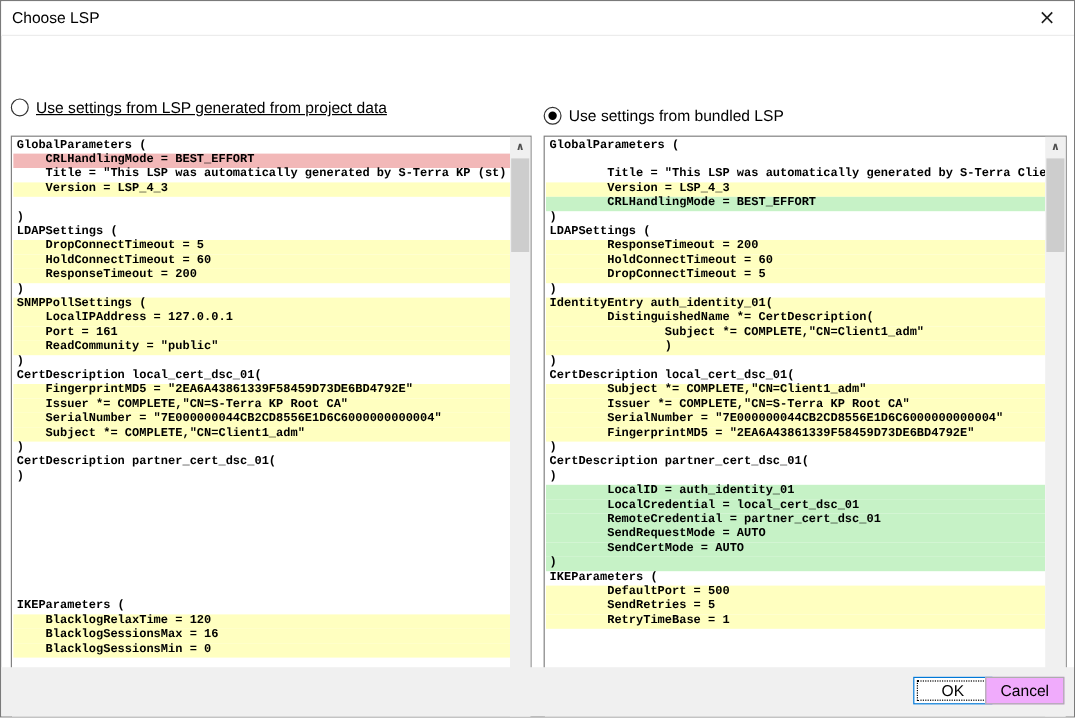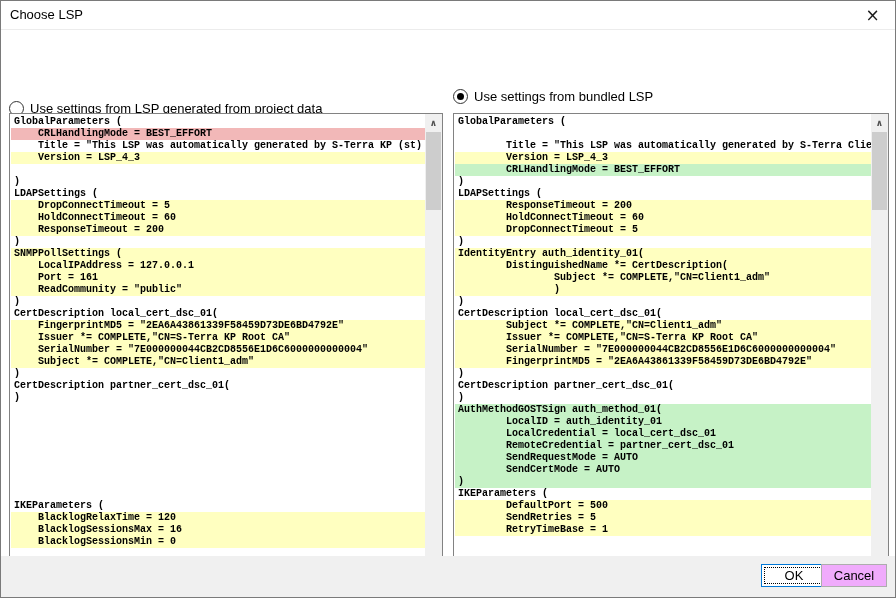--- a/index.html
+++ b/index.html
@@ -15,21 +15,21 @@
   .title-text{
     position:absolute;left:9px;top:6px;font-size:13px;color:#000;
   }
   .close-btn{
     position:absolute;right:0;top:0;width:45px;height:28px;display:flex;
     align-items:center;justify-content:center;font-size:17px;color:#1a1a1a;
     cursor:default;font-family:"DejaVu Sans",sans-serif;
   }
   .intro{position:absolute;left:8px;top:37px;font-size:13px;color:#000;line-height:15px;}
   .radio-row{position:absolute;display:flex;align-items:center;font-size:13px;color:#000;}
-  .radio-row.left{left:8px;top:100px;}
+  .radio-row.left{left:8px;top:81px;text-decoration:underline;}
   .radio-row.right{left:452px;top:88px;}
   .radio{
     width:13px;height:13px;border:1px solid #333333;border-radius:50%;
     background:#ffffff;margin-right:6px;position:relative;flex:0 0 auto;
   }
   .radio.checked::after{
     content:"";position:absolute;left:3px;top:3px;width:7px;height:7px;
     border-radius:50%;background:#000000;
   }
   .lsp-panel{
@@ -172,21 +172,20 @@
         <div class="line hl-yellow">                )</div>
         <div class="line">)</div>
         <div class="line">CertDescription local_cert_dsc_01(</div>
         <div class="line hl-yellow">        Subject *= COMPLETE,"CN=Client1_adm"</div>
         <div class="line hl-yellow">        Issuer *= COMPLETE,"CN=S-Terra KP Root CA"</div>
         <div class="line hl-yellow">        SerialNumber = "7E000000044CB2CD8556E1D6C6000000000004"</div>
         <div class="line hl-yellow">        FingerprintMD5 = "2EA6A43861339F58459D73DE6BD4792E"</div>
         <div class="line">)</div>
         <div class="line">CertDescription partner_cert_dsc_01(</div>
         <div class="line">)</div>
-        <div class="line hl-green">AuthMethodGOSTSign auth_method_01(</div>
         <div class="line hl-green">        LocalID = auth_identity_01</div>
         <div class="line hl-green">        LocalCredential = local_cert_dsc_01</div>
         <div class="line hl-green">        RemoteCredential = partner_cert_dsc_01</div>
         <div class="line hl-green">        SendRequestMode = AUTO</div>
         <div class="line hl-green">        SendCertMode = AUTO</div>
         <div class="line hl-green">)</div>
         <div class="line">IKEParameters (</div>
         <div class="line hl-yellow">        DefaultPort = 500</div>
         <div class="line hl-yellow">        SendRetries = 5</div>
         <div class="line hl-yellow">        RetryTimeBase = 1</div>

